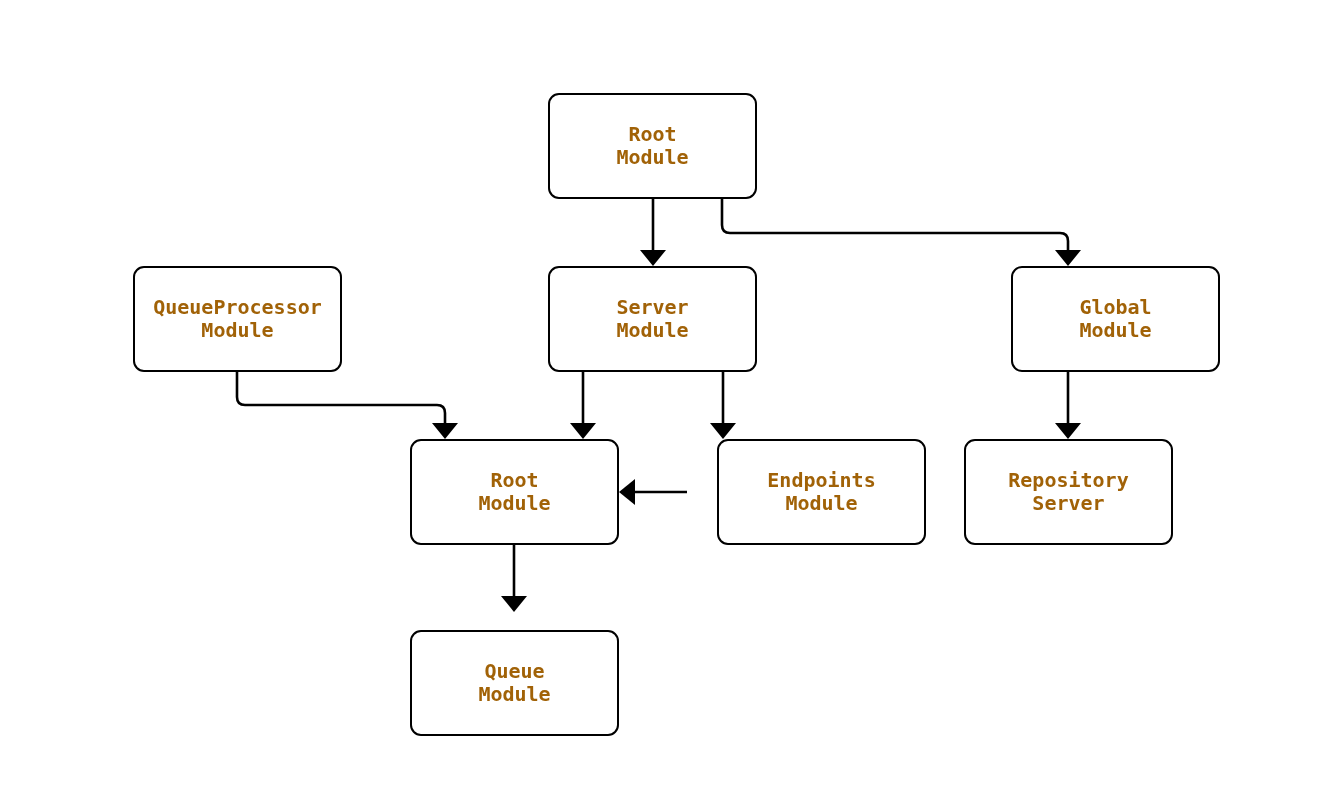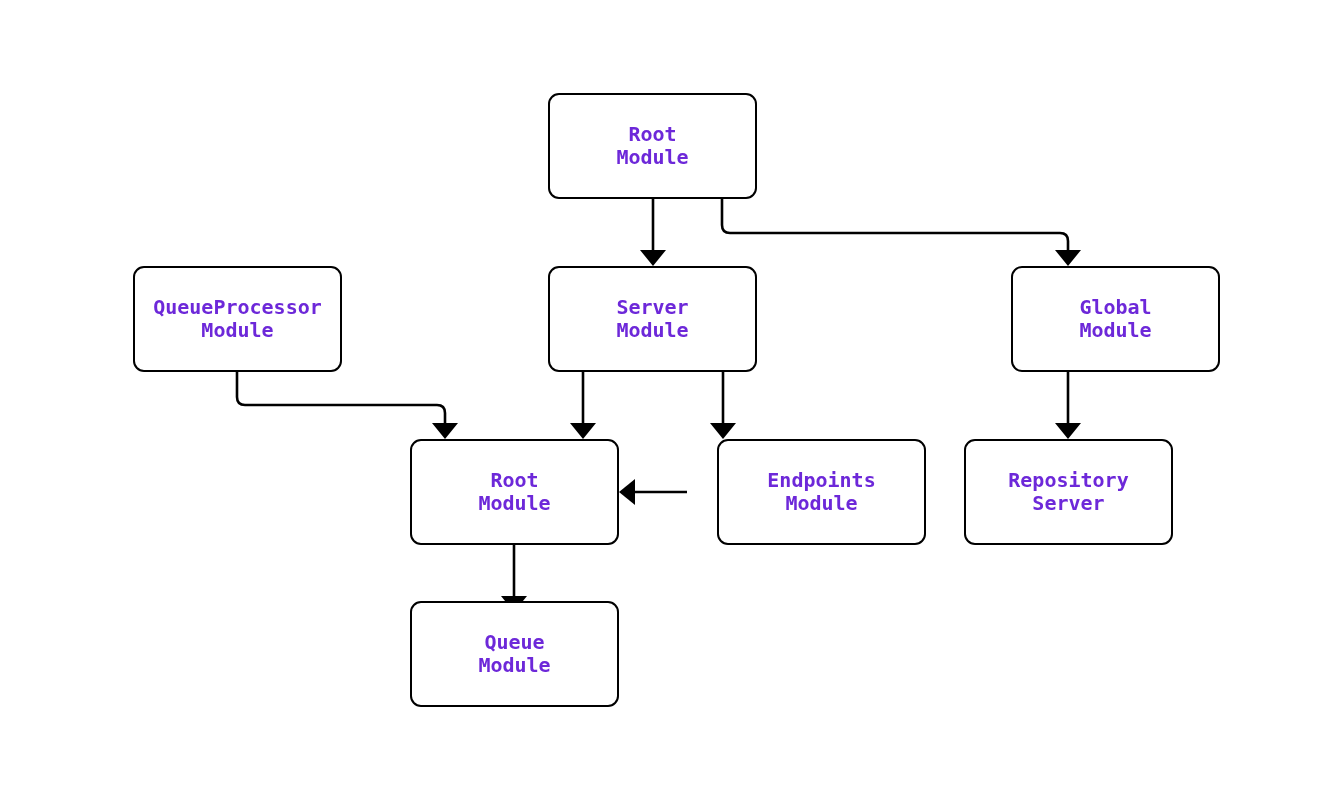--- a/index.html
+++ b/index.html
@@ -43,21 +43,21 @@
     display: flex;
     align-items: center;
     justify-content: center;
   }
   .node-label {
     white-space: pre-line;
     text-align: center;
     font-size: 20px;
     line-height: 23px;
     font-weight: bold;
-    color: #6d28d9;
+    color: #a16207;
   }
 </style>
 </head>
 <body>
 
 <div class="canvas">
 
   <svg class="edges" width="1337" height="809" viewBox="0 0 1337 809">
 
     <g>
@@ -129,18 +129,18 @@
   <div class="node" style="left:717px; top:439px">
     <span class="node-label">Endpoints
 Module</span>
   </div>
 
   <div class="node" style="left:964px; top:439px">
     <span class="node-label">Repository
 Server</span>
   </div>
 
-  <div class="node" style="left:410px; top:601px">
+  <div class="node" style="left:410px; top:630px">
     <span class="node-label">Queue
 Module</span>
   </div>
 
 </div>
 
 </body></html>

